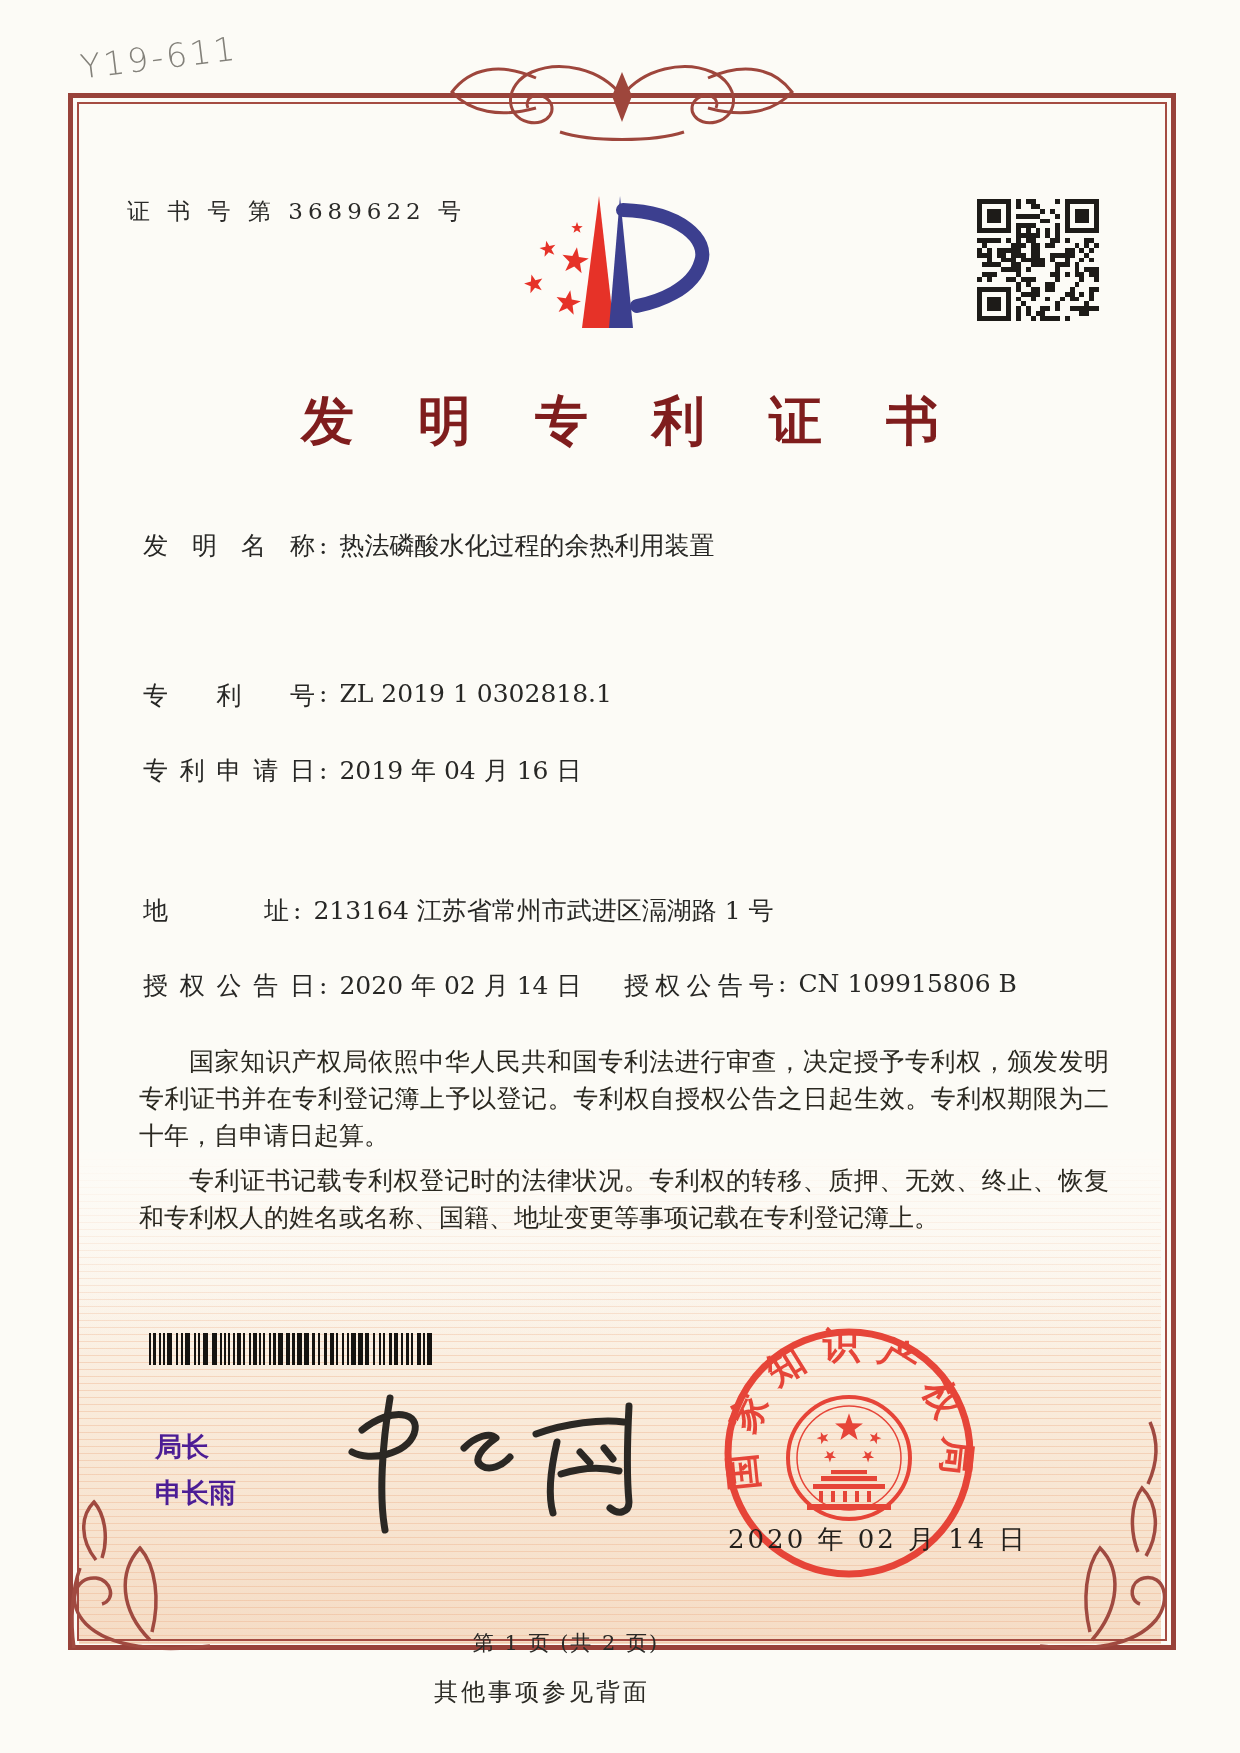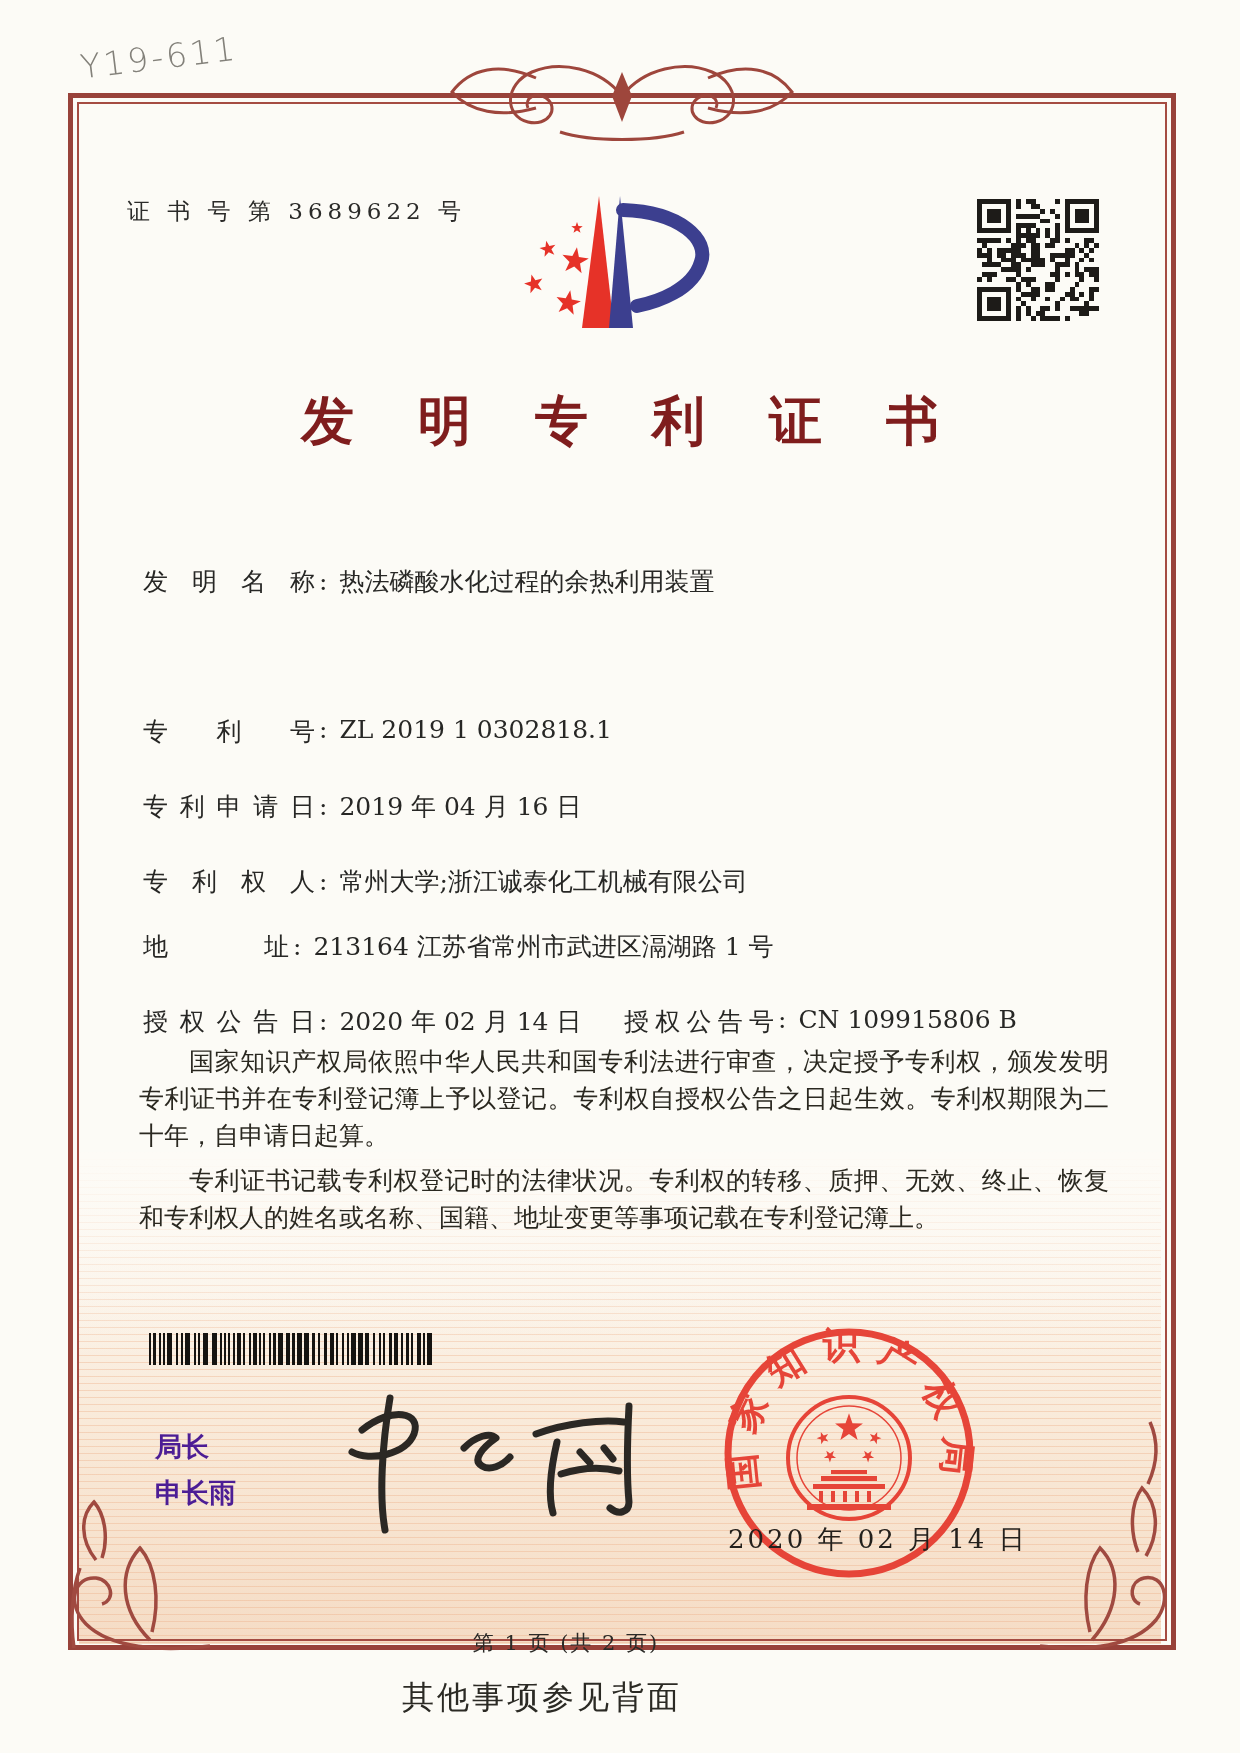--- a/index.html
+++ b/index.html
@@ -23,21 +23,21 @@
 
   .certno{position:absolute;left:127px;top:196px;z-index:4;font-size:23px;letter-spacing:5px;color:#2b2b29;}
 
   .logo{position:absolute;left:516px;top:182px;z-index:4;}
   .qr{position:absolute;left:977px;top:199px;width:122px;height:122px;z-index:4;}
 
   .title{position:absolute;left:0;right:0;top:386px;z-index:4;text-align:center;}
   .title span{display:inline-block;font-size:53px;font-weight:700;color:#7f1d1d;
     letter-spacing:64px;margin-right:-64px;white-space:nowrap;}
 
-  .field{position:absolute;left:143px;width:990px;z-index:4;font-size:25px;white-space:nowrap;color:#272725;margin-top:36px;}
+  .field{position:absolute;left:143px;width:990px;z-index:4;font-size:25px;white-space:nowrap;color:#272725;}
   .flabel{display:inline-block;width:172px;text-align:justify;text-align-last:justify;vertical-align:top;}
   .flabel.narrow{width:146px;}
   .fcolon{display:inline-block;margin:0 12px 0 4px;}
   .field2{position:absolute;left:481px;top:0;white-space:nowrap;}
   .flabel2{display:inline-block;width:150px;text-align:justify;text-align-last:justify;vertical-align:top;}
 
   .paras{position:absolute;left:131px;top:1035px;width:986px;z-index:4;font-size:25px;
     line-height:37px;text-align:justify;color:#2a2820;}
   .paras p{margin:8px;text-indent:2em;}
 
@@ -49,21 +49,21 @@
 
   .seal{position:absolute;left:718px;top:1322px;z-index:5;opacity:0.93;}
   .seal-date{position:absolute;left:728px;top:1522px;width:260px;z-index:7;text-align:center;
     font-size:26px;letter-spacing:3px;color:#23201c;white-space:nowrap;}
 
   .decor{position:absolute;left:0;top:0;width:1240px;height:1753px;z-index:6;pointer-events:none;}
 
   .pageinfo{position:absolute;left:426px;top:1629px;width:280px;z-index:4;text-align:center;
     font-size:21px;color:#2b2a27;letter-spacing:2px;}
   .footer{position:absolute;left:392px;top:1676px;width:300px;z-index:4;text-align:center;
-    font-size:32px;letter-spacing:3px;color:#2b2a24;}
+    font-size:24px;letter-spacing:3px;color:#2b2a24;}
 </style>
 </head>
 <body>
 
 <div class="page">
 
   <div class="waves"></div>
 
   <div class="frame-outer">
     <div class="frame-inner"></div>
@@ -399,23 +399,20 @@
 
   <div class="field" style="top:529px">
     <span class="flabel">发明名称</span><span class="fcolon">:</span><span class="fvalue">热法磷酸水化过程的余热利用装置</span>
   </div>
   <div class="field" style="top:679px">
     <span class="flabel">专利号</span><span class="fcolon">:</span><span class="fvalue">ZL 2019 1 0302818.1</span>
   </div>
   <div class="field" style="top:754px">
     <span class="flabel">专利申请日</span><span class="fcolon">:</span><span class="fvalue">2019 年 04 月 16 日</span>
   </div>
-  <div class="field" style="top:829px">
-    <span class="flabel">专利权人</span><span class="fcolon">:</span><span class="fvalue">常州大学;浙江诚泰化工机械有限公司</span>
-  </div>
   <div class="field" style="top:894px">
     <span class="flabel narrow">地址</span><span class="fcolon">:</span><span class="fvalue">213164 江苏省常州市武进区滆湖路 1 号</span>
   </div>
   <div class="field" style="top:969px">
     <span class="flabel">授权公告日</span><span class="fcolon">:</span><span class="fvalue">2020 年 02 月 14 日</span>
     <span class="field2">
       <span class="flabel2">授权公告号</span><span class="fcolon">:</span><span class="fvalue">CN 109915806 B</span>
     </span>
   </div>
 

